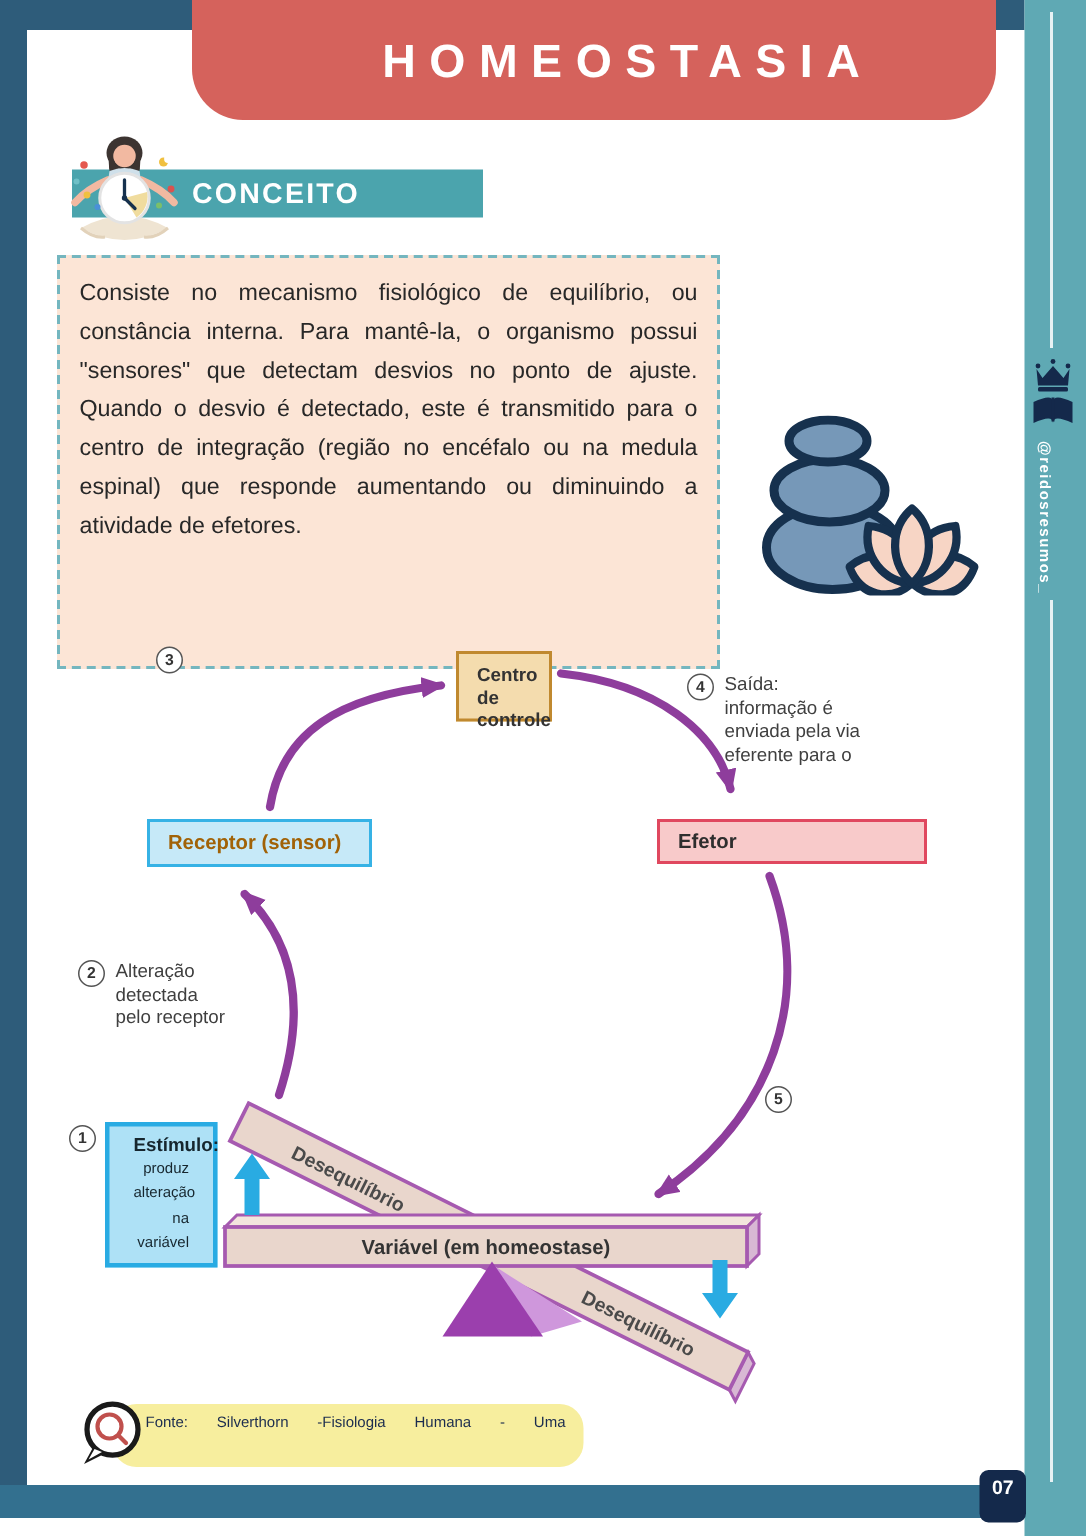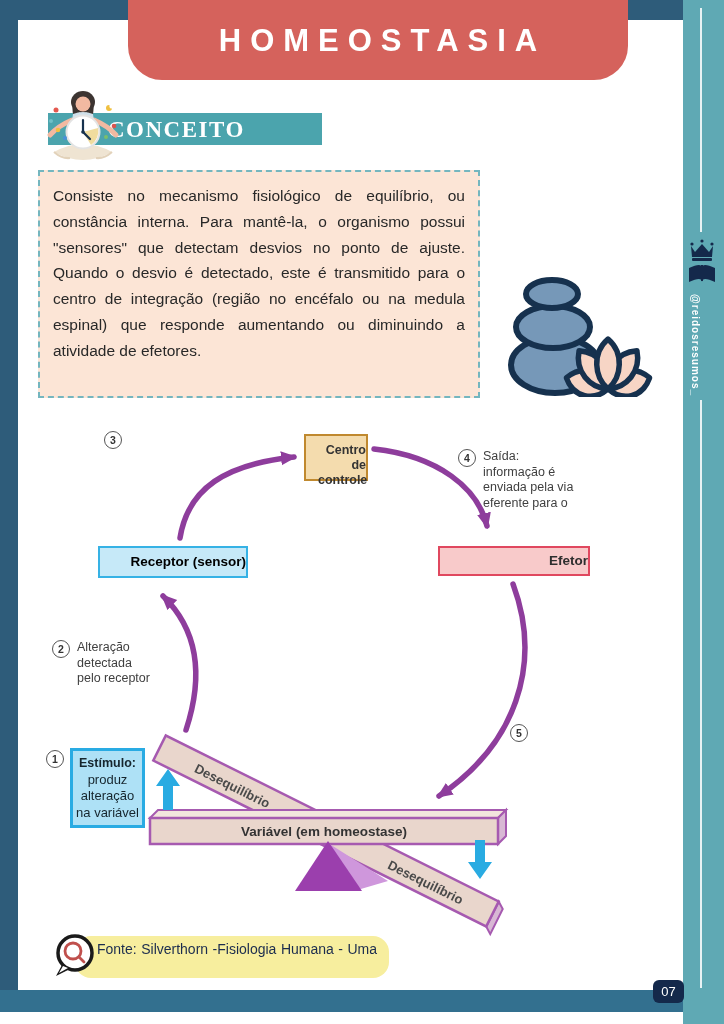--- a/index.html
+++ b/index.html
@@ -9,61 +9,61 @@
   .bar-top{position:absolute;left:0;top:0;width:683px;height:20px;background:#2e5c7a;}
   .bar-left{position:absolute;left:0;top:0;width:18px;height:1012px;background:#2e5c7a;}
   .bar-bottom{position:absolute;left:0;top:990px;width:683px;height:22px;background:#33708f;}
   .side-strip{position:absolute;left:683px;top:0;width:41px;height:1024px;background:#5fa9b4;}
   .side-rule{position:absolute;left:700px;width:2px;background:rgba(255,255,255,.85);}
   .rule1{top:8px;height:224px;}
   .rule2{top:400px;height:588px;}
   .side-icon{position:absolute;left:686px;top:238px;}
   .handle{position:absolute;left:690px;top:294px;height:110px;writing-mode:vertical-rl;
           color:#fff;font-size:10px;font-weight:700;letter-spacing:1px;white-space:nowrap;}
-  .badge{position:absolute;left:653px;top:980px;width:31px;height:23px;background:#14294b;
-         border-radius:6px;color:#fff;font-size:13px;font-weight:400;text-align:center;
+  .badge{position:absolute;left:653px;top:980px;width:31px;height:35px;background:#14294b;
+         border-radius:6px;color:#fff;font-size:13px;font-weight:700;text-align:center;
          line-height:23px;z-index:6;}
   
   .banner{position:absolute;left:128px;top:0;width:500px;height:80px;background:#d5625c;
-          border-radius:0 0 34px 34px;z-index:2;}
+          border-radius:0 0 34px 34px;z-index:2;padding-left:36px;}
   .banner h1{margin:0;color:#fff;text-align:center;font-size:31px;font-weight:700;
              letter-spacing:9px;line-height:82px;padding-left:9px;}
   
   .sec-band{position:absolute;left:48px;top:113px;width:274px;height:32px;background:#4ba4ad;}
-  .sec-band span{display:block;margin-left:60px;color:#fff;font-size:23px;font-weight:700;
-                 letter-spacing:1.5px;line-height:33px;font-family:Liberation Serif, serif;}
+  .sec-band span{display:block;margin-left:80px;color:#fff;font-size:19px;font-weight:700;
+                 letter-spacing:1.5px;line-height:33px;}
   .sec-icon{position:absolute;left:42px;top:88px;z-index:2;}
   
-  .concept{position:absolute;left:38px;top:170px;width:442px;height:228px;box-sizing:border-box;
+  .concept{position:absolute;left:38px;top:170px;width:442px;height:276px;box-sizing:border-box;
            background:#fce5d6;border:2px dashed #74b6bf;padding:11px 13px;
            font-size:15.5px;line-height:25.8px;color:#282828;text-align:justify;}
   .zen{position:absolute;left:505px;top:277px;}
   
   .dsvg{position:absolute;left:0;top:0;z-index:1;pointer-events:none;}
-  .dbox{position:absolute;box-sizing:border-box;text-align:right;z-index:2;padding-left:12px;}
+  .dbox{position:absolute;box-sizing:border-box;text-align:left;z-index:2;padding-left:12px;}
   .b-centro{left:304px;top:434px;width:64px;height:47px;background:#f4dcae;border:2.5px solid #c0892f;
             font-size:12.5px;font-weight:700;line-height:15px;color:#333;padding-top:7px;white-space:pre-line;}
   .b-receptor{left:98px;top:546px;width:150px;height:32px;background:#c6e9f8;border:2.5px solid #36b2e5;
-              font-size:13.5px;font-weight:700;line-height:27px;color:#000000;}
-  .b-efetor{left:438px;top:546px;width:152px;height:30px;background:#f8caca;border:2.5px solid #e0485f;
+              font-size:13.5px;font-weight:700;line-height:27px;color:#a16207;}
+  .b-efetor{left:438px;top:546px;width:180px;height:30px;background:#f8caca;border:2.5px solid #e0485f;
             font-size:13.5px;font-weight:700;line-height:25px;color:#2e2e2e;}
   .b-estimulo{left:70px;top:748px;width:75px;background:#aee1f6;border:3px solid #29abe3;
-              text-align:center;padding:4px 0;color:#16262e;z-index:2;}
+              text-align:right;padding:4px 16px;color:#16262e;z-index:2;}
   .b-estimulo .t{font-size:12.5px;font-weight:700;line-height:16.5px;}
-  .b-estimulo .b{font-size:13px;line-height:16.5px;white-space:pre-line;}
+  .b-estimulo .b{font-size:10px;line-height:16.5px;white-space:pre-line;}
   .step{position:absolute;display:flex;gap:7px;z-index:2;}
   .num{flex:none;width:16px;height:16px;border:1.5px solid #555;border-radius:50%;background:#fff;
        font-size:10.5px;font-weight:700;line-height:16px;text-align:center;color:#333;}
   .stext{font-size:12.5px;line-height:15.6px;color:#3f3f3f;white-space:pre-line;}
   .s3{left:104px;top:431px;} .s4{left:458px;top:449px;} .s2{left:52px;top:640px;}
   .s5{left:510px;top:724px;} .c1{position:absolute;left:46px;top:750px;z-index:3;}
   
   .fonte{position:absolute;left:75px;top:936px;width:314px;height:42px;background:#f7ee9e;
          border-radius:16px;box-sizing:border-box;padding:5px 12px 0 22px;
-         font-size:14px;line-height:16px;color:#1b2c4e;font-weight:500;}
+         font-size:10px;line-height:16px;color:#1b2c4e;font-weight:500;}
   .fonte .j{text-align:justify;text-align-last:justify;}
   .fonte-icon{position:absolute;left:52px;top:933px;z-index:3;}
 </style>
 </head>
 <body>
 
 <div class="page">
 
   <div class="bar-top"></div>
   <div class="bar-left"></div>

